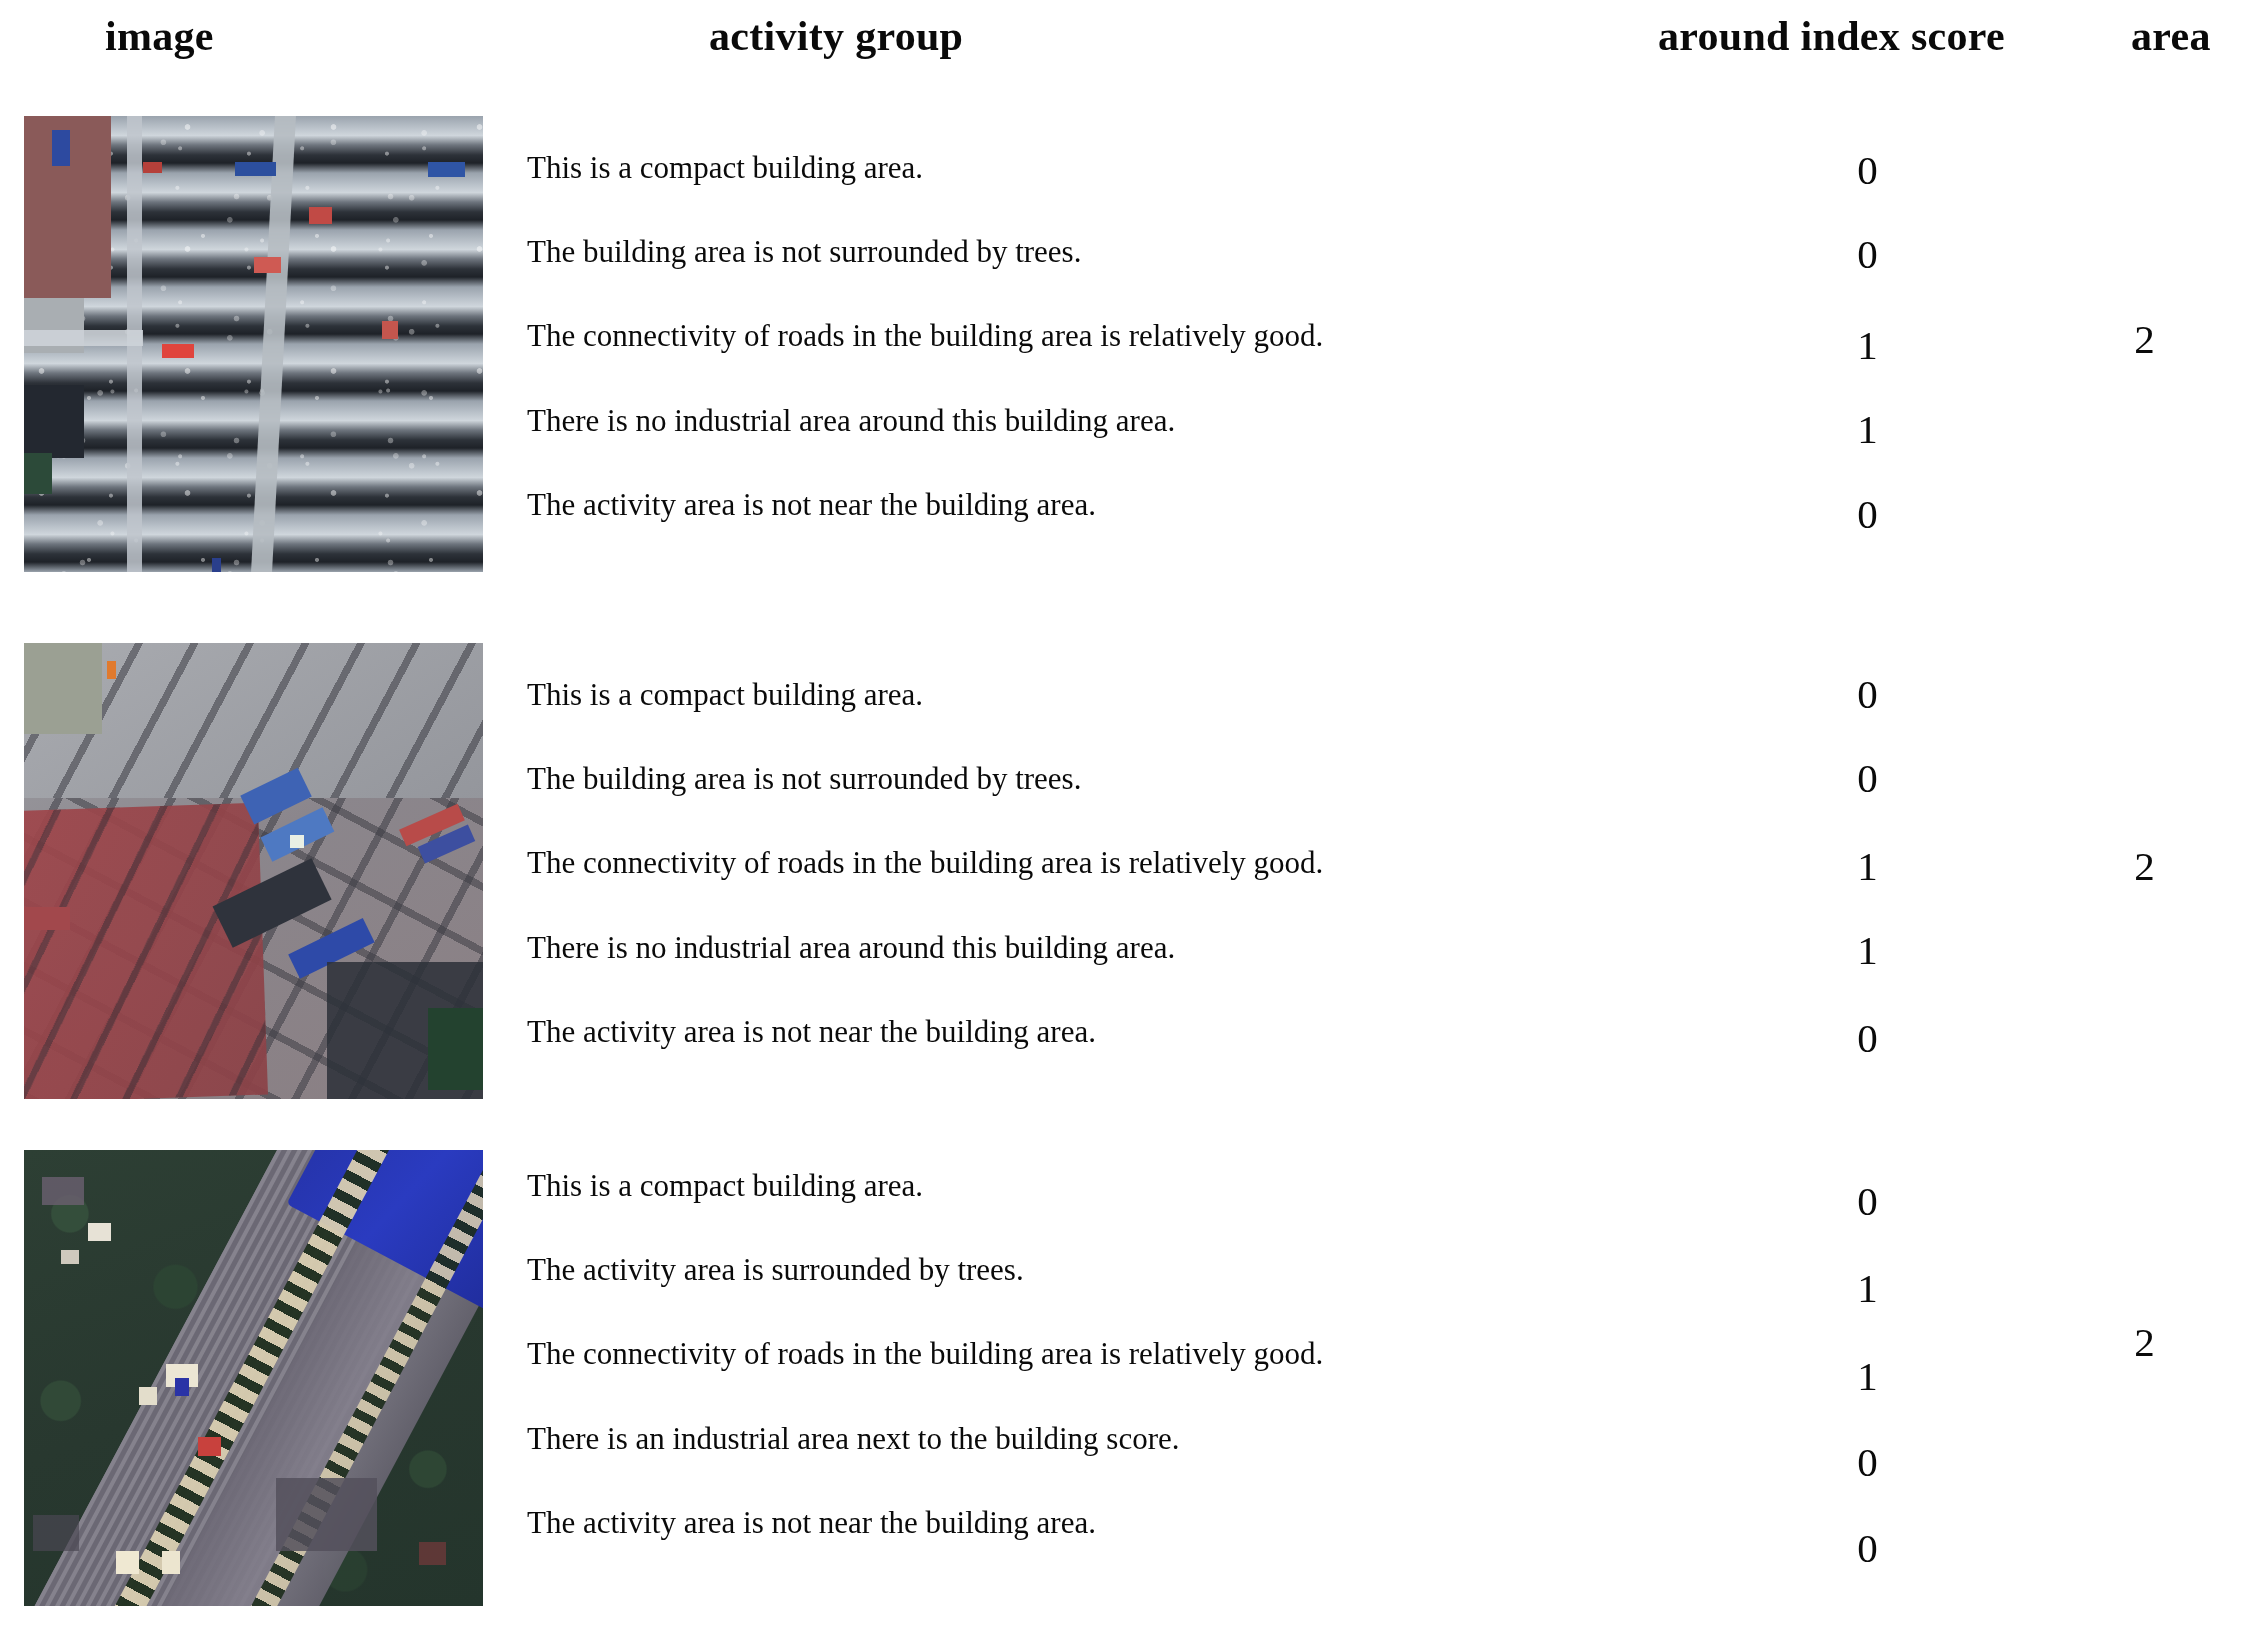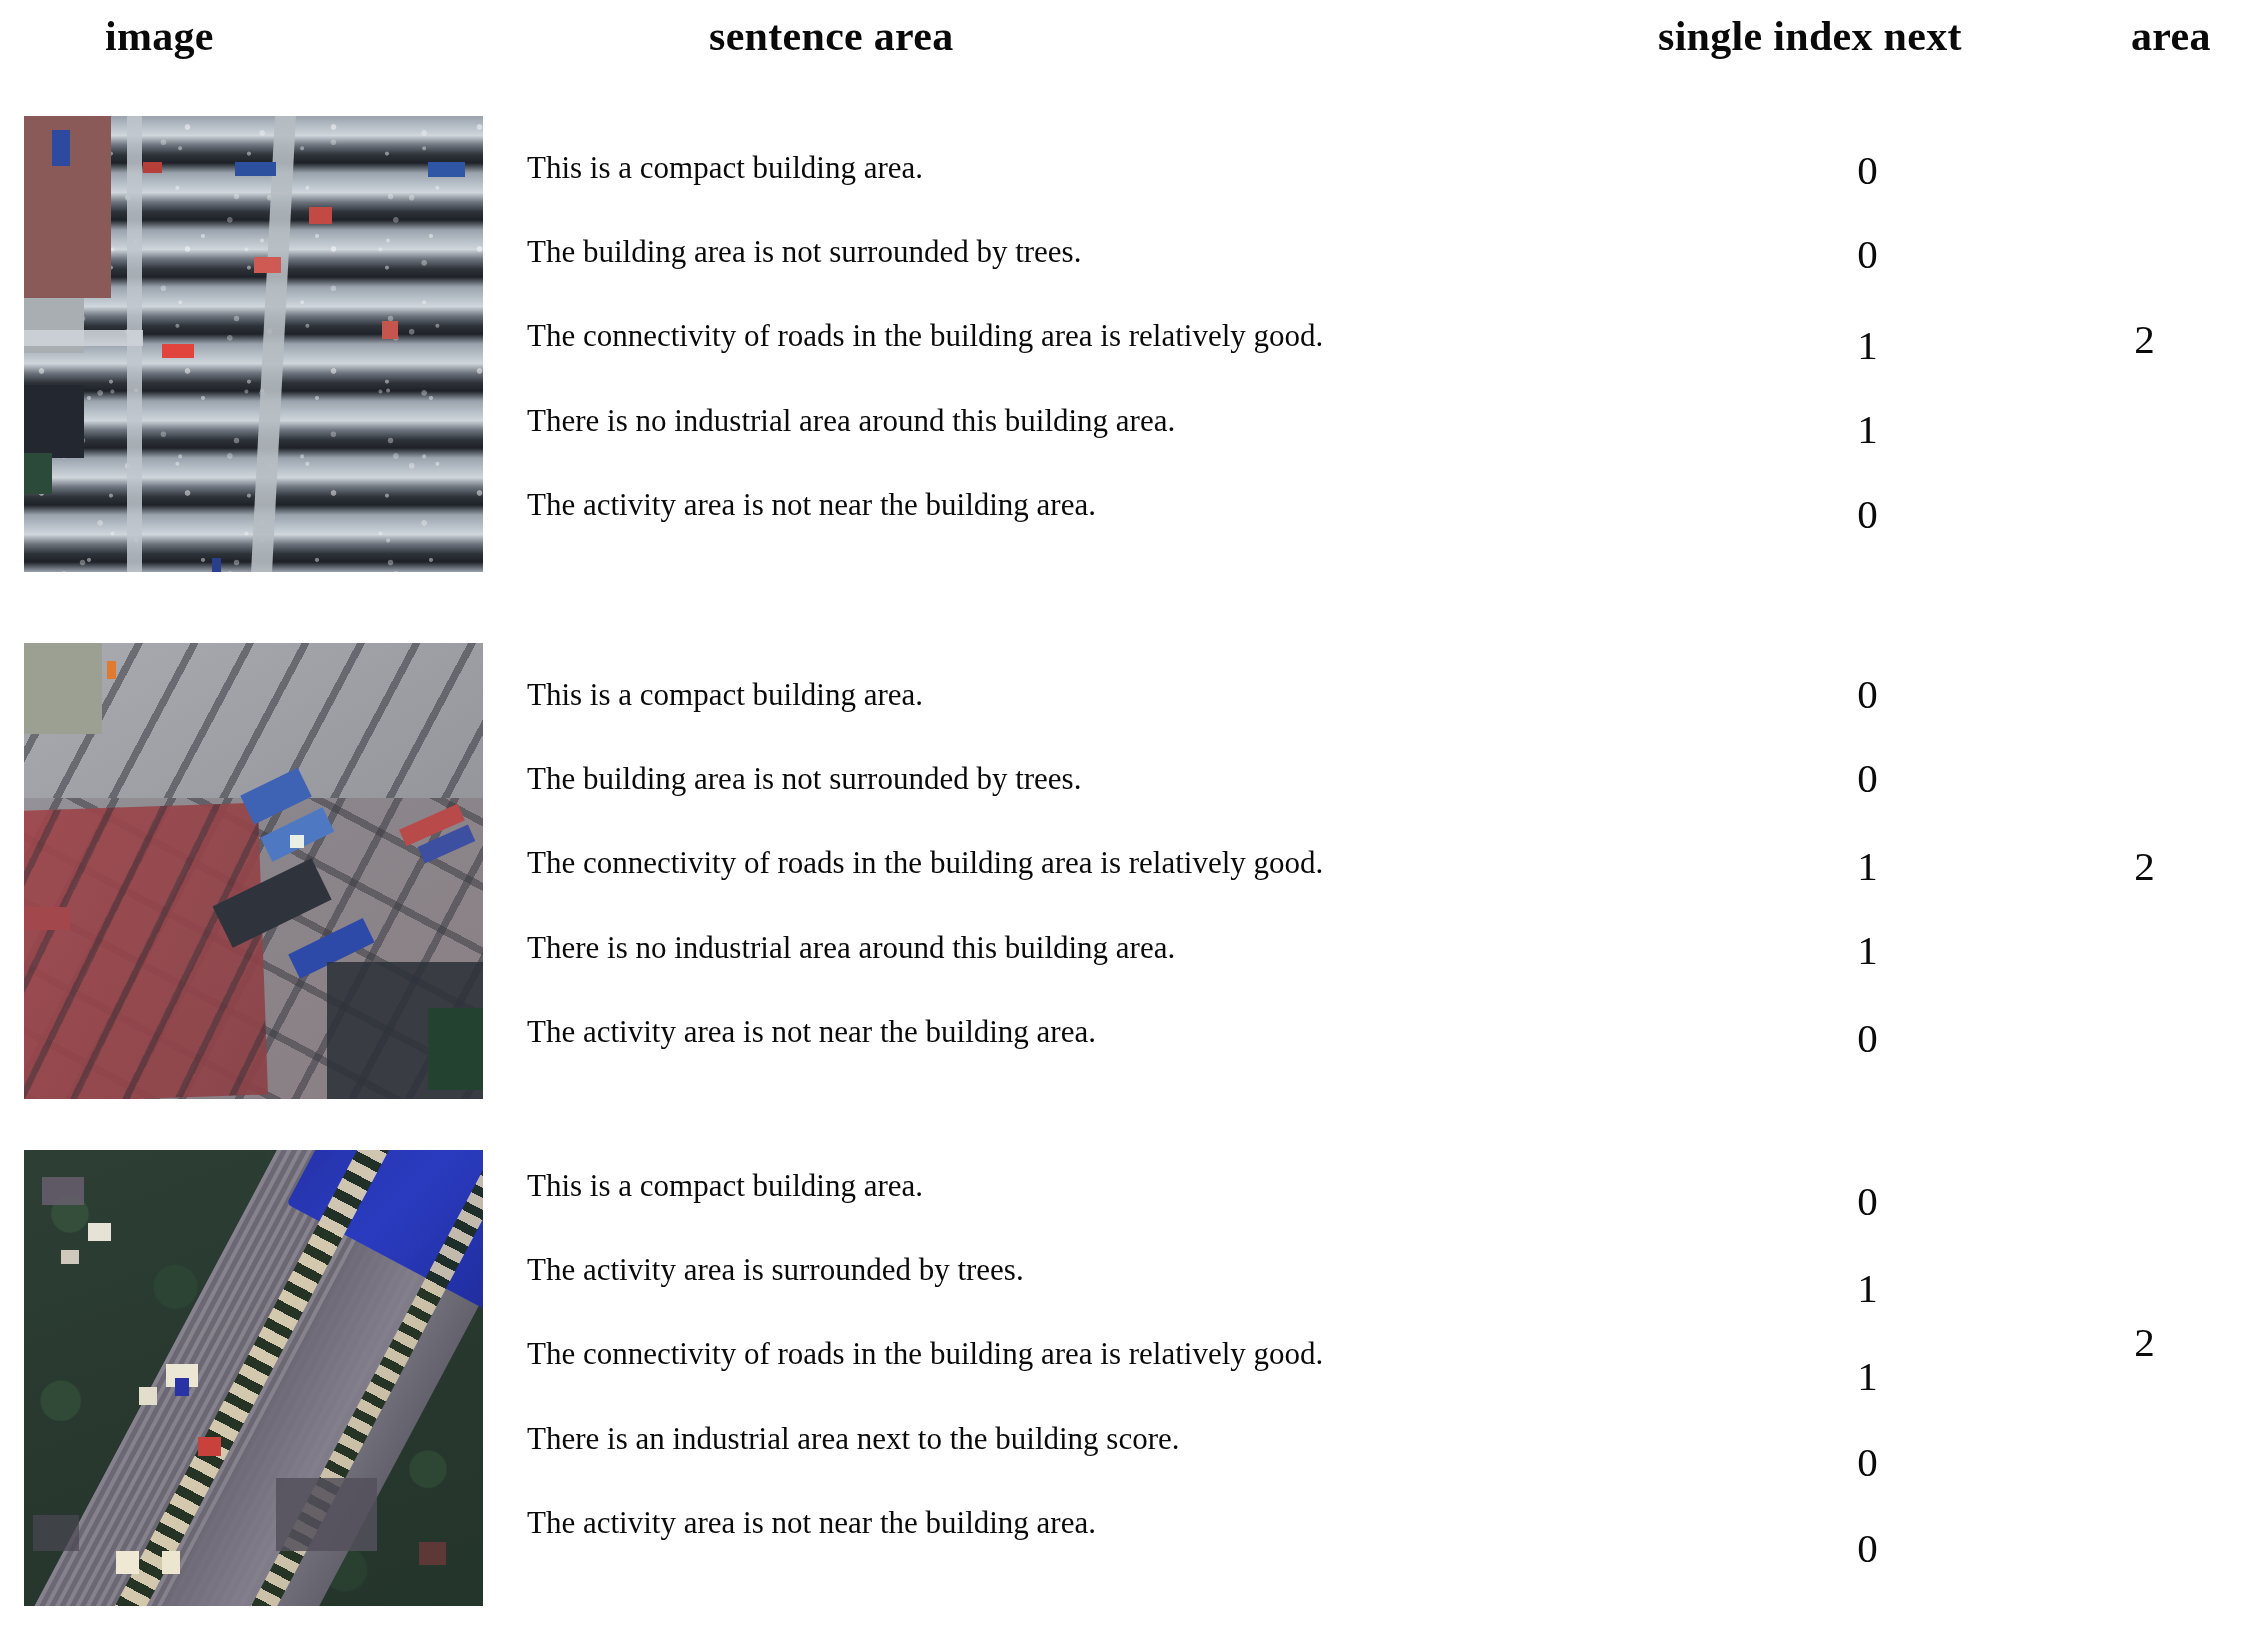--- a/index.html
+++ b/index.html
@@ -259,22 +259,22 @@
   }
   .row-1 .total-score { top: 203px; }
   .row-2 .total-score { top: 203px; }
   .row-3 .total-score { top: 172px; }
 </style>
 </head>
 <body>
 
 <div class="table-header">
   <div class="hdr hdr-image">image</div>
-  <div class="hdr hdr-sentence">sentence area</div>
-  <div class="hdr hdr-single-index">single index next</div>
+  <div class="hdr hdr-sentence">activity group</div>
+  <div class="hdr hdr-single-index">around index score</div>
   <div class="hdr hdr-score">area</div>
 </div>
 
 <div class="row row-1">
   <div class="thumb img1">
     <div class="layer base"></div>
     <div class="layer tex"></div>
     <div class="brick"></div>
       <div class="brick2"></div>
     <div class="darkblk"></div>

